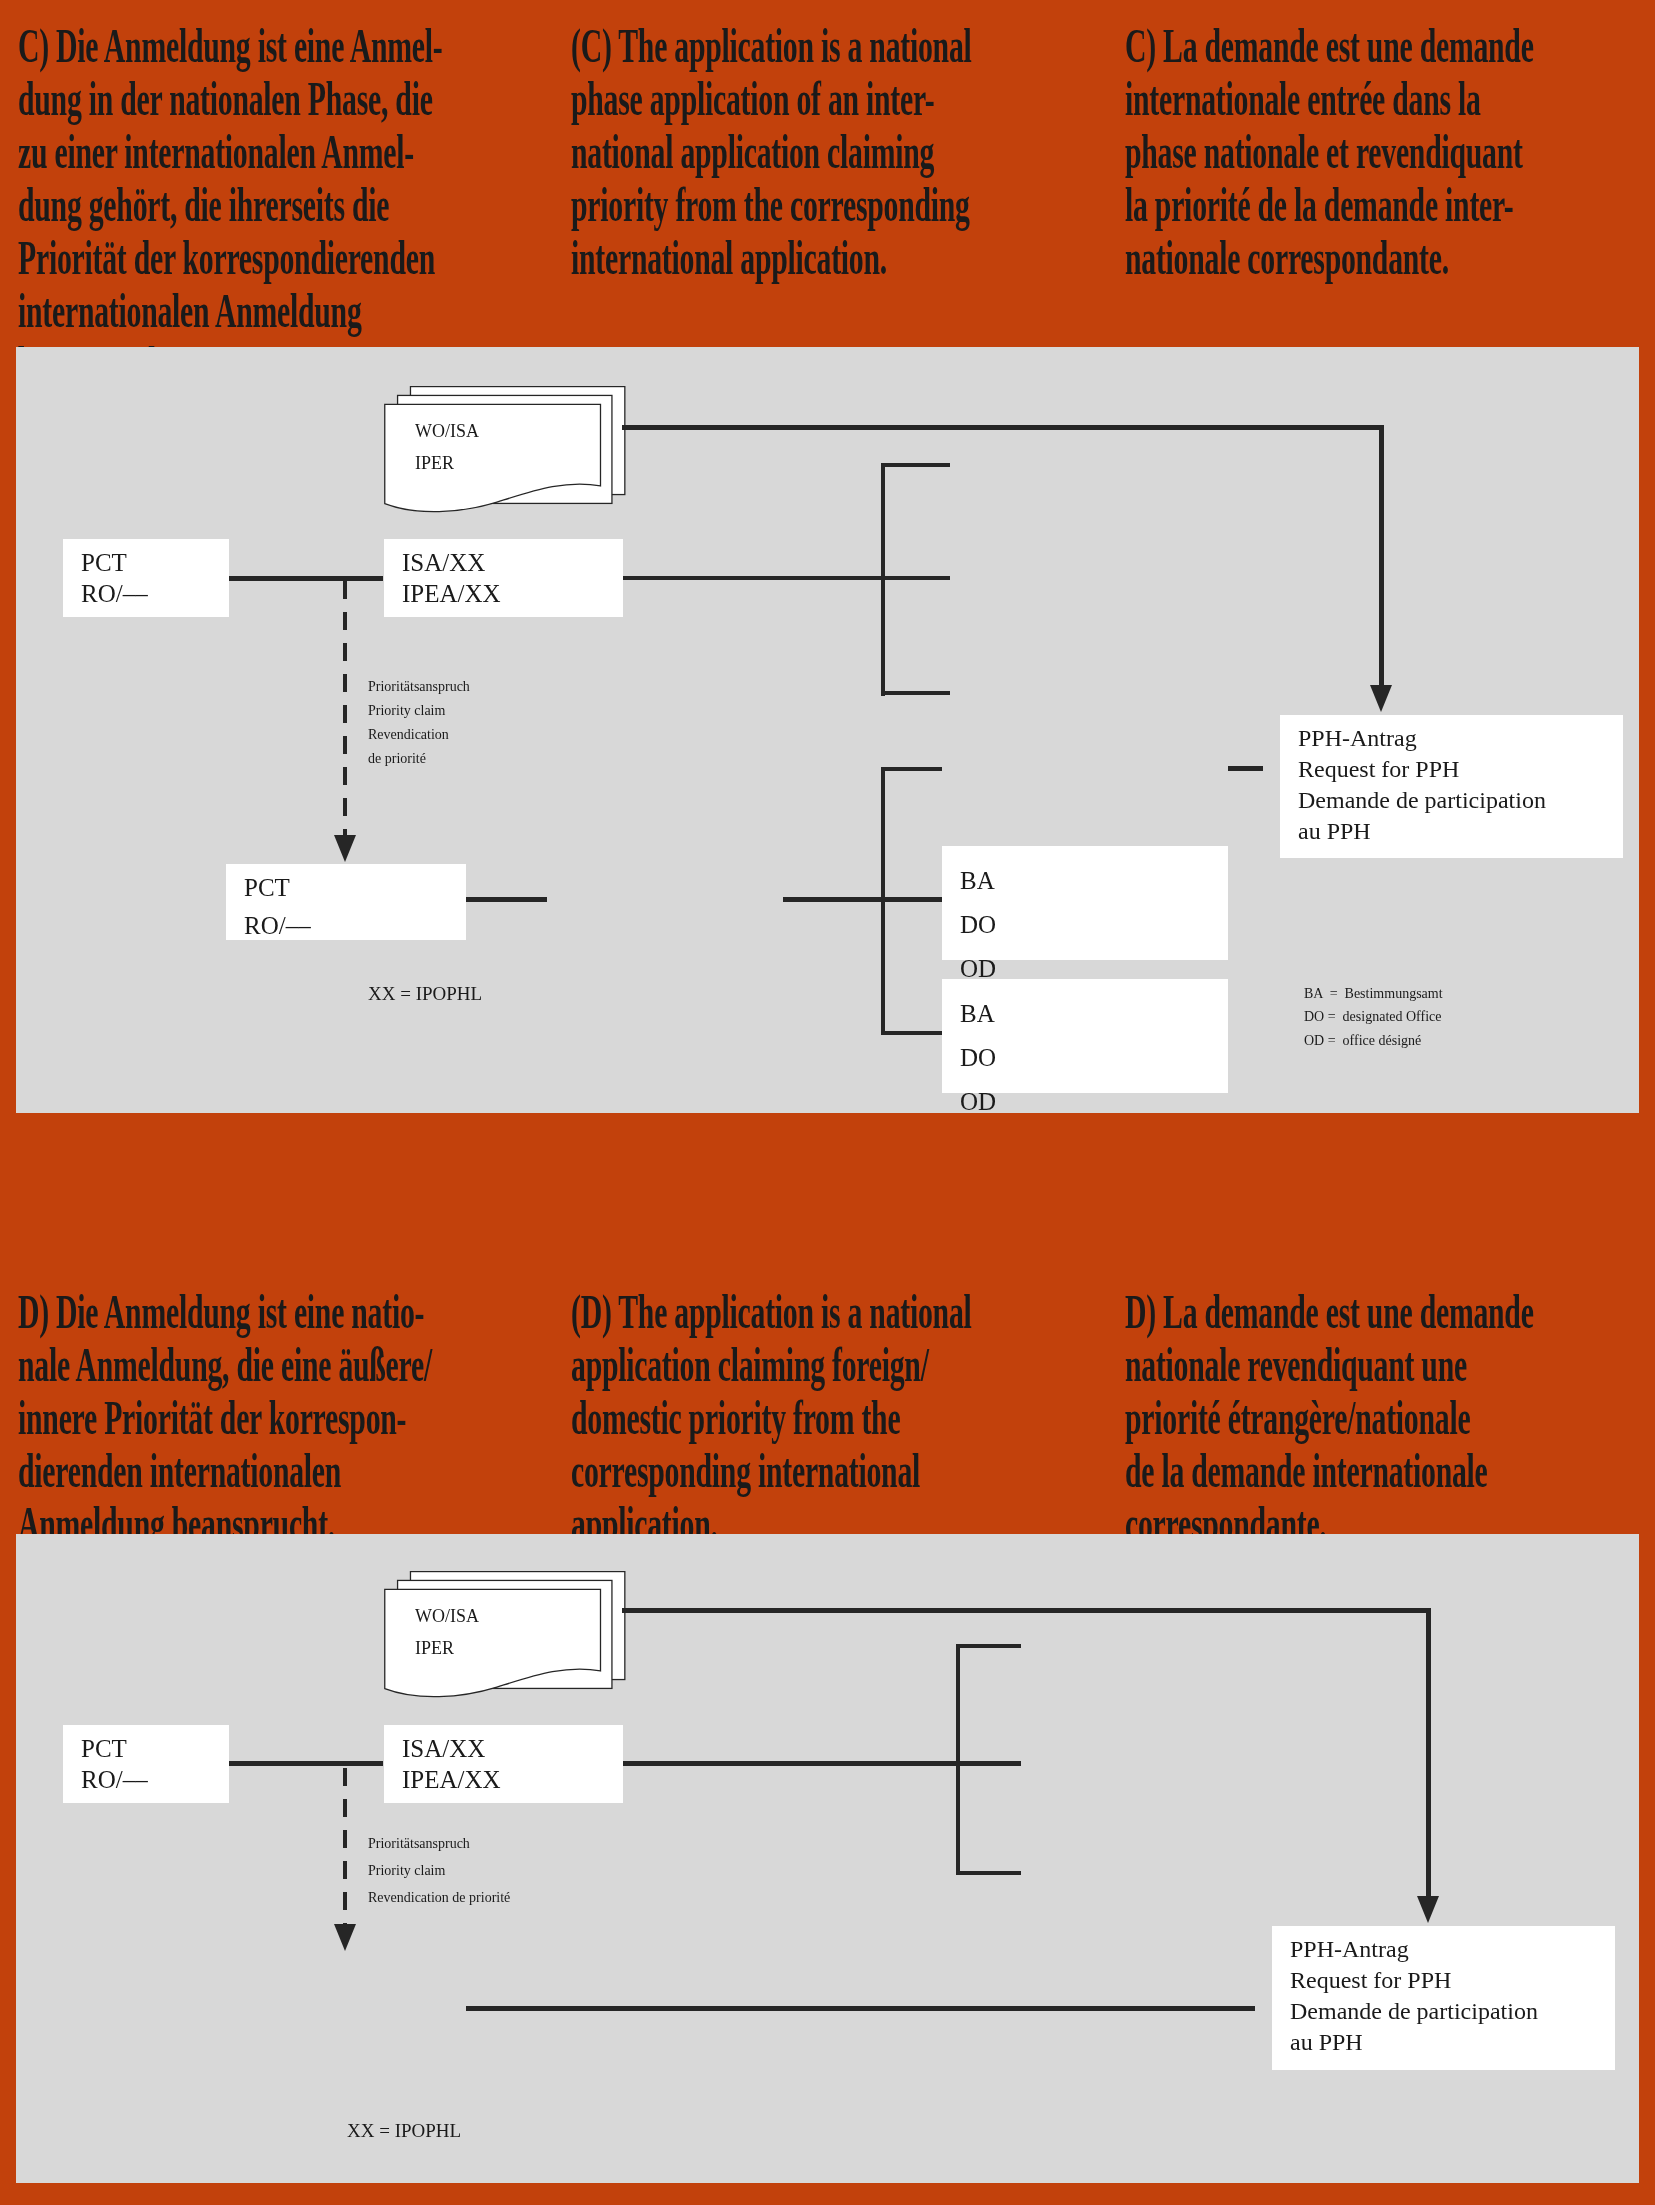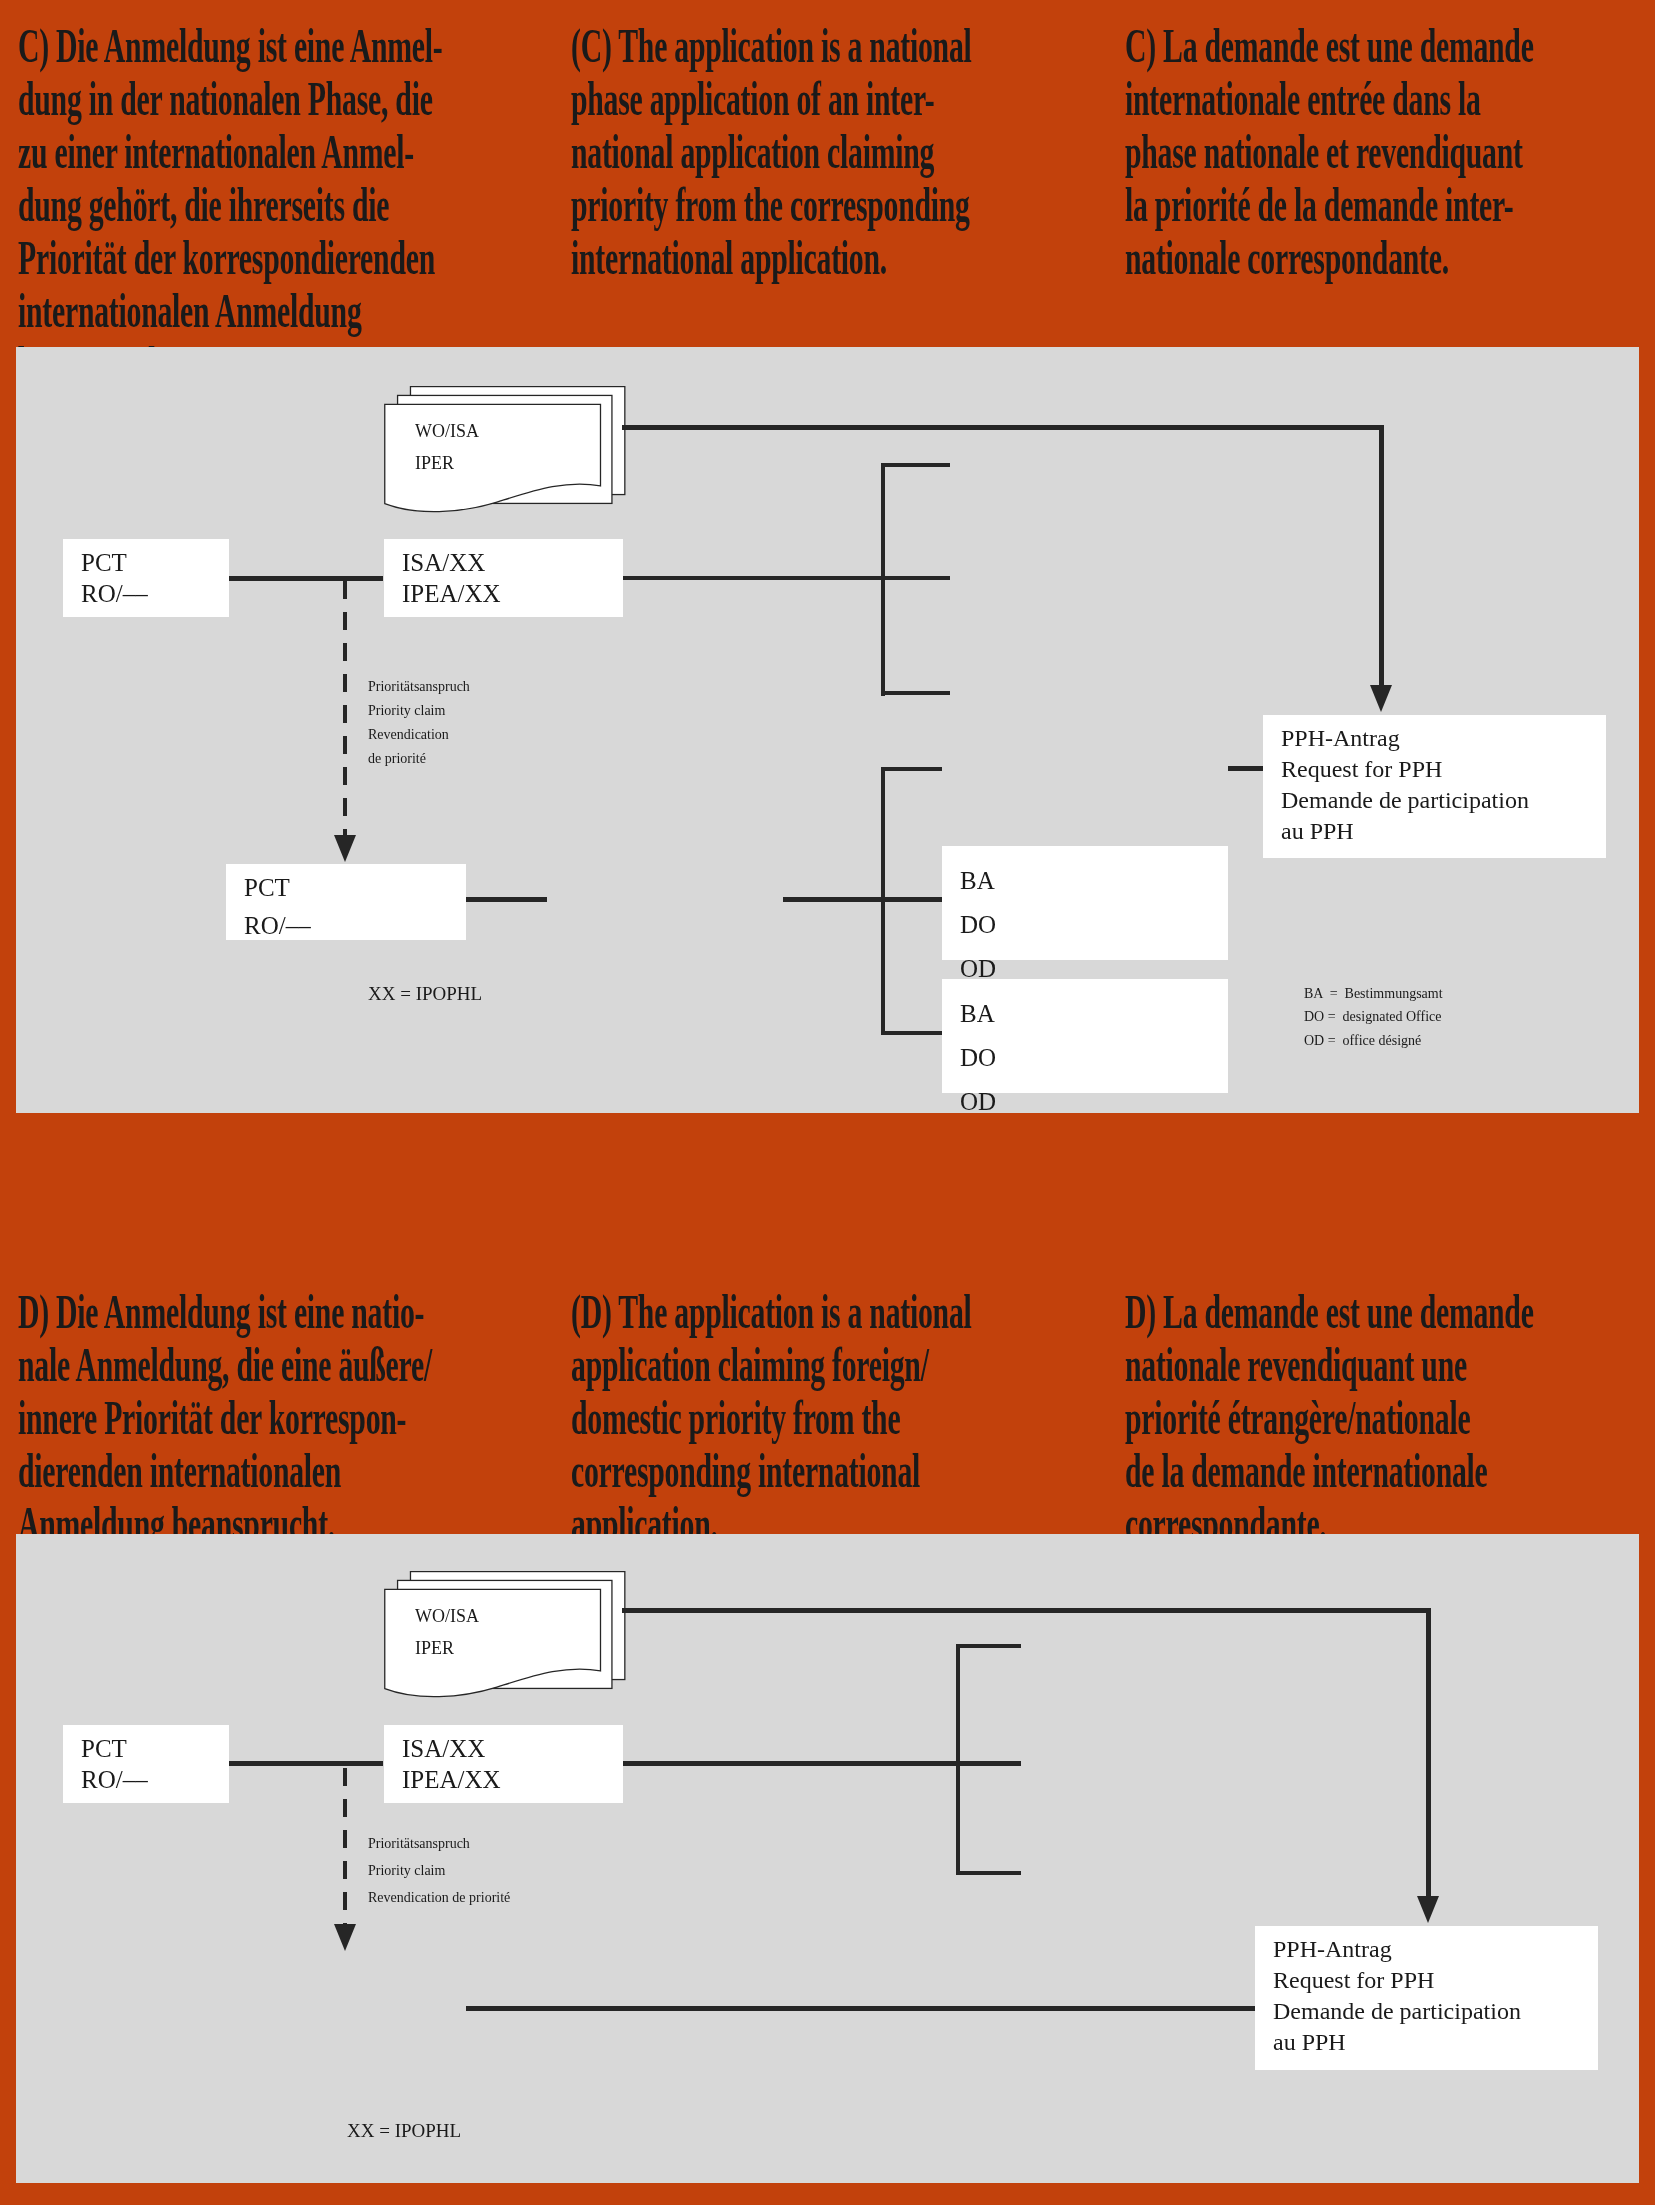--- a/index.html
+++ b/index.html
@@ -6,21 +6,21 @@
   .page{position:relative;width:1656px;height:2205px;background:#c2410c;
         font-family:Liberation Serif, serif;color:#1a1a1a;overflow:hidden;}
   .para{position:absolute;font-weight:700;font-size:48px;line-height:53px;
         white-space:pre-line;transform:scaleX(0.62);transform-origin:0 0;
         width:889px;letter-spacing:-0.4px;}
   .panel{position:absolute;left:16px;width:1623px;background:#d8d8d8;}
   .box{position:absolute;background:#ffffff;font-size:25px;line-height:31px;
        white-space:pre-line;padding:8px 0 0 18px;box-sizing:border-box;}
   .box.lh42{line-height:34px;padding-top:8px;}
   .box.lh48{line-height:44px;padding-top:13px;}
-  .box.lh38{line-height:31px;padding-top:8px;}
+  .box.lh38{line-height:31px;padding-top:8px;margin-left:17px;}
   .hline{position:absolute;background:#262626;height:4.8px;}
   .vline{position:absolute;background:#262626;width:4.8px;}
   .bline{position:absolute;background:#262626;}
   .dashv{position:absolute;width:4px;
          background:repeating-linear-gradient(to bottom,#262626 0 18px,rgba(0,0,0,0) 18px 31px);}
   .arrowdown{position:absolute;width:0;height:0;
              border-left:11.3px solid rgba(0,0,0,0);border-right:11.3px solid rgba(0,0,0,0);
              border-top:27.5px solid #262626;}
   .note{position:absolute;font-size:14px;line-height:23.4px;white-space:pre;}
   .note.l2{line-height:27px;}

